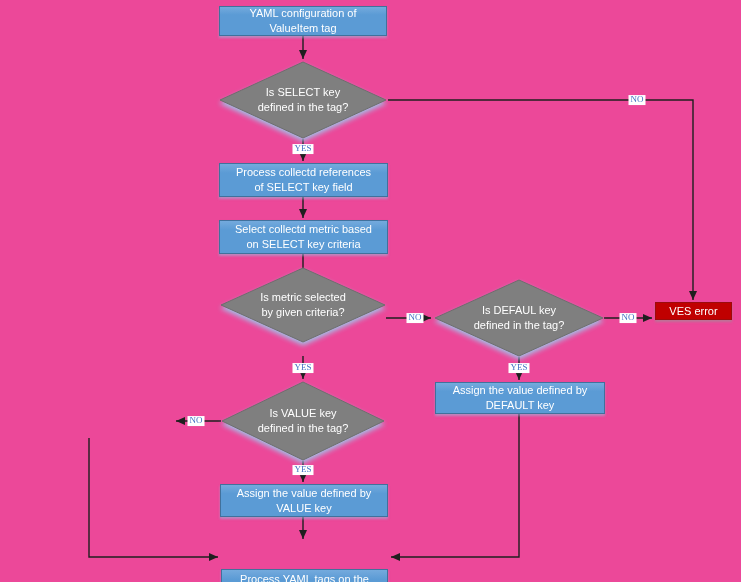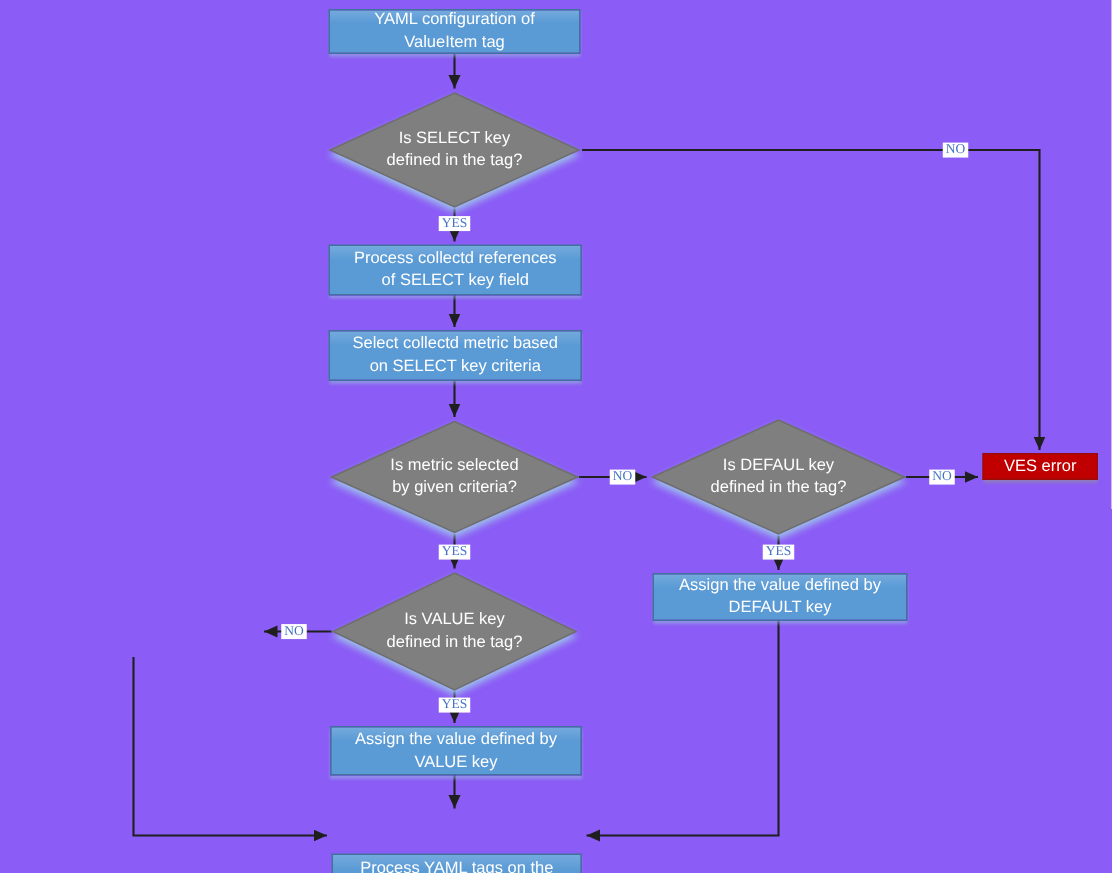--- a/index.html
+++ b/index.html
@@ -1,21 +1,21 @@
 <!DOCTYPE html>
 <html><head>
 <meta charset="utf-8">
 <style>
   html, body { margin: 0; padding: 0; background: #ffffff; }
   body { font-family: "Liberation Sans", "DejaVu Sans", sans-serif; }
   .canvas {
     position: relative;
     width: 741px;
     height: 582px;
-    background: #8b5cf6;
+    background: #ec4899;
     overflow: hidden;
   }
   .edges { position: absolute; left: 0; top: 0; z-index: 1; }
   .node { position: absolute; z-index: 2; }
   .node-text {
     position: absolute;
     inset: 0;
     display: flex;
     align-items: center;
     justify-content: center;
@@ -101,21 +101,21 @@
   <div class="node process" style="left:219px;top:163px;width:169px;height:34px">
     <div class="node-text">Process collectd references
 of SELECT key field</div>
   </div>
 
   <div class="node process" style="left:219px;top:220px;width:169px;height:34px">
     <div class="node-text">Select collectd metric based
 on SELECT key criteria</div>
   </div>
 
-  <div class="node decision" style="left:220px;top:280px;width:166px;height:76px">
+  <div class="node decision" style="left:220px;top:267px;width:166px;height:76px">
     <svg width="166" height="76" viewBox="0 0 166 76">
       <polygon points="83,1 165,38 83,75 1,38" fill="#7f7f7f" stroke="#6e6e6e" stroke-width="1"></polygon>
     </svg>
     <div class="node-text">Is metric selected
 by given criteria?</div>
   </div>
 
   <div class="node decision" style="left:434px;top:279px;width:170px;height:78px">
     <svg width="170" height="78" viewBox="0 0 170 78">
       <polygon points="85,1 169,39 85,77 1,39" fill="#7f7f7f" stroke="#6e6e6e" stroke-width="1"></polygon>

